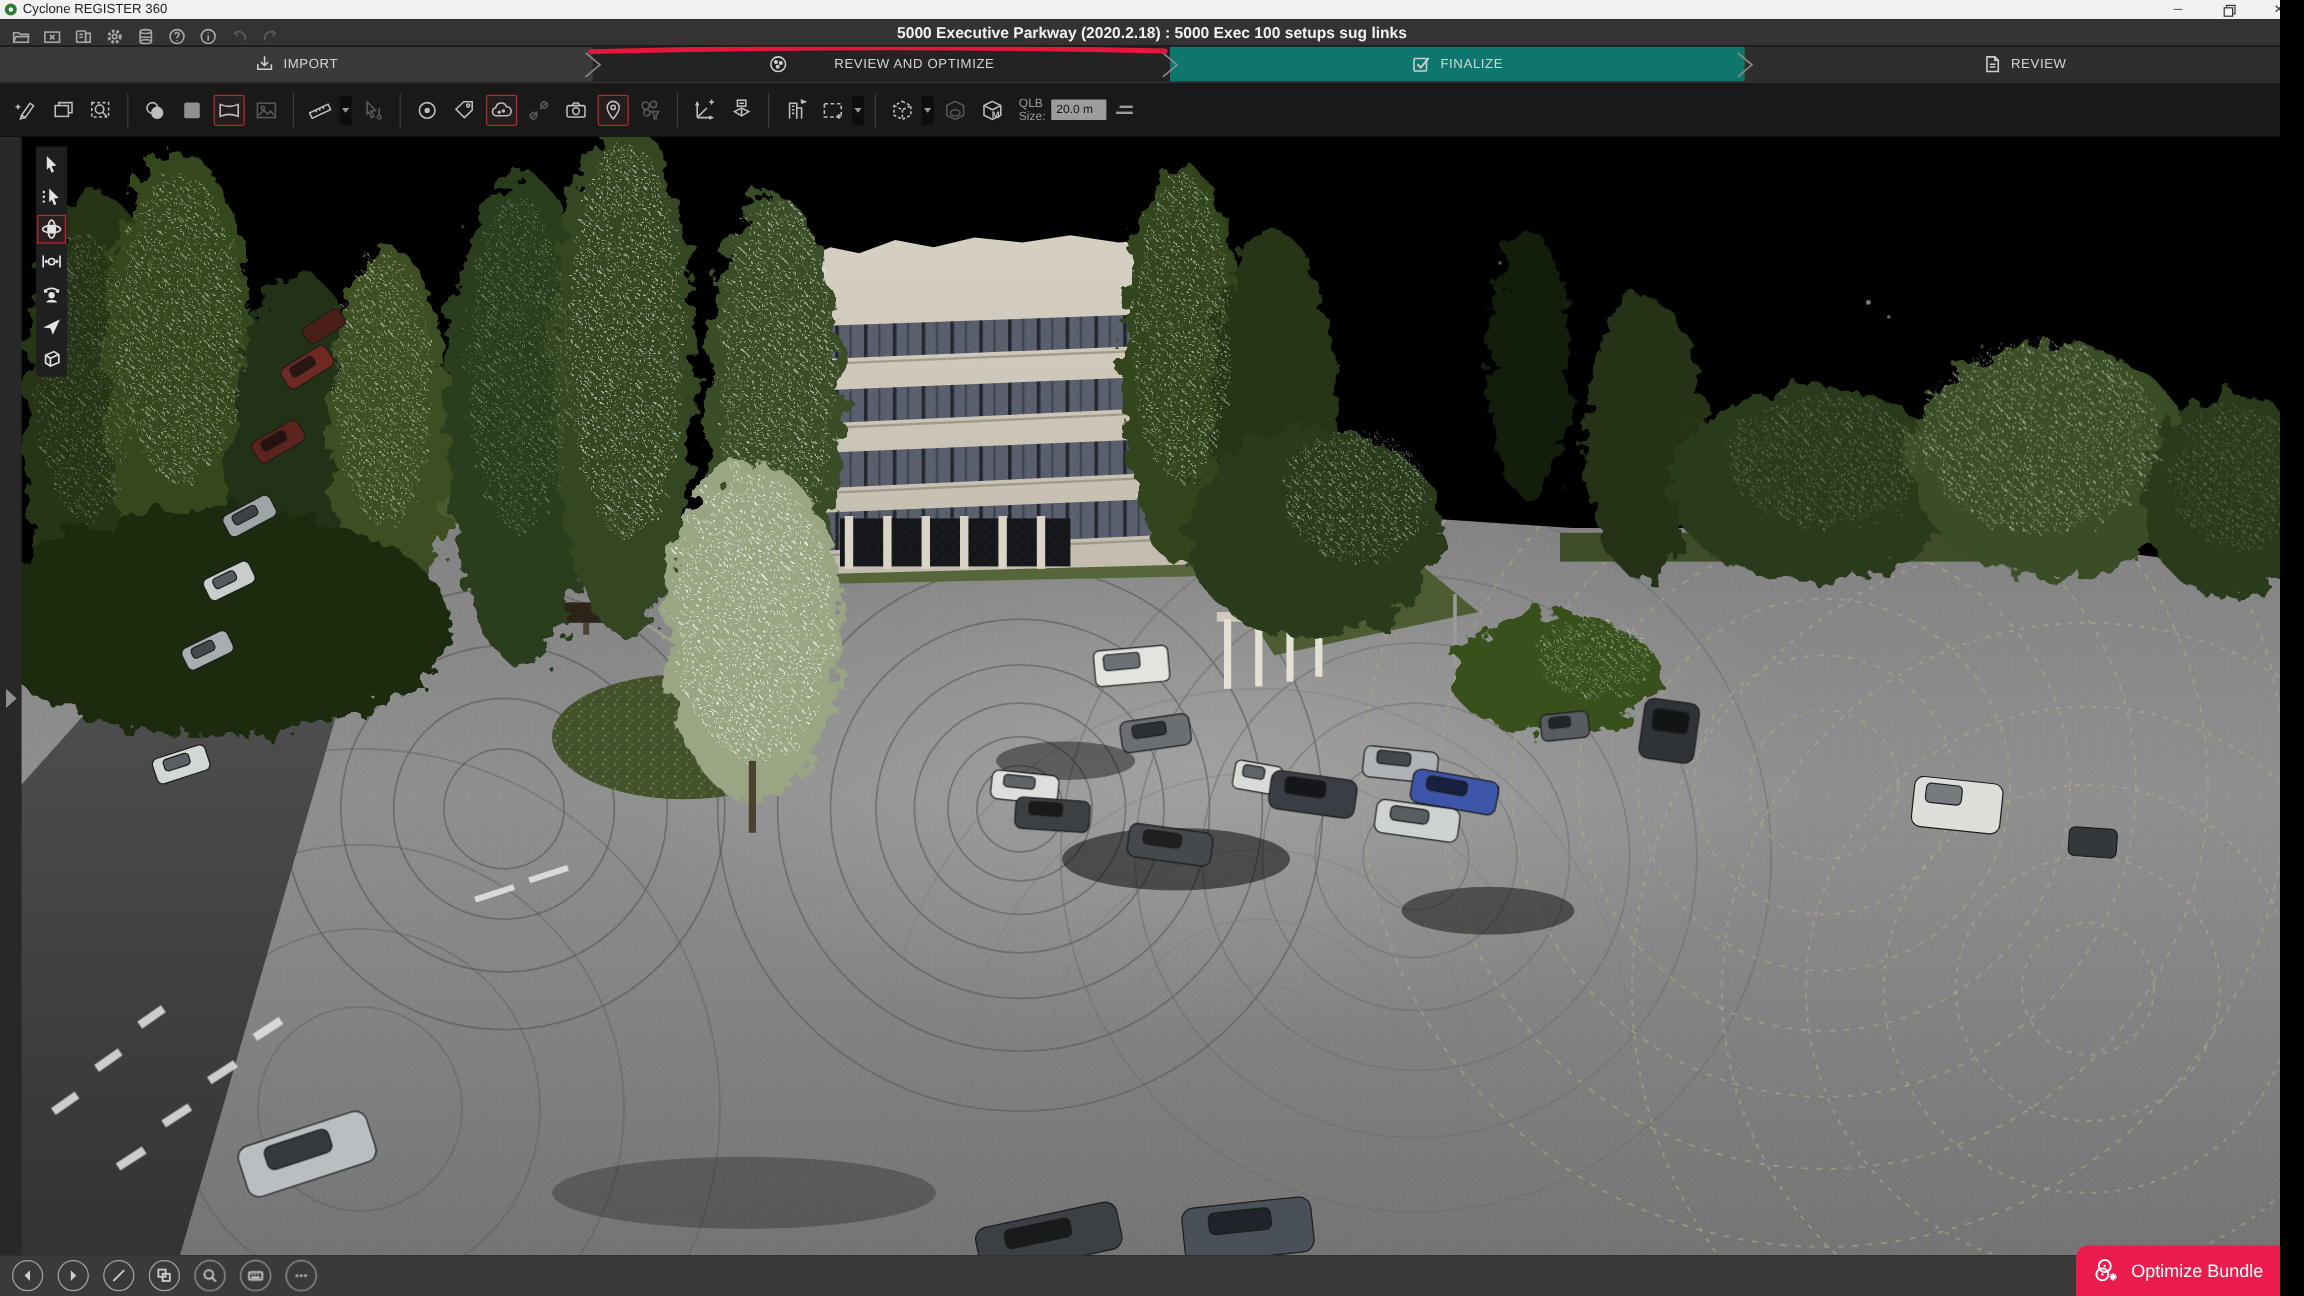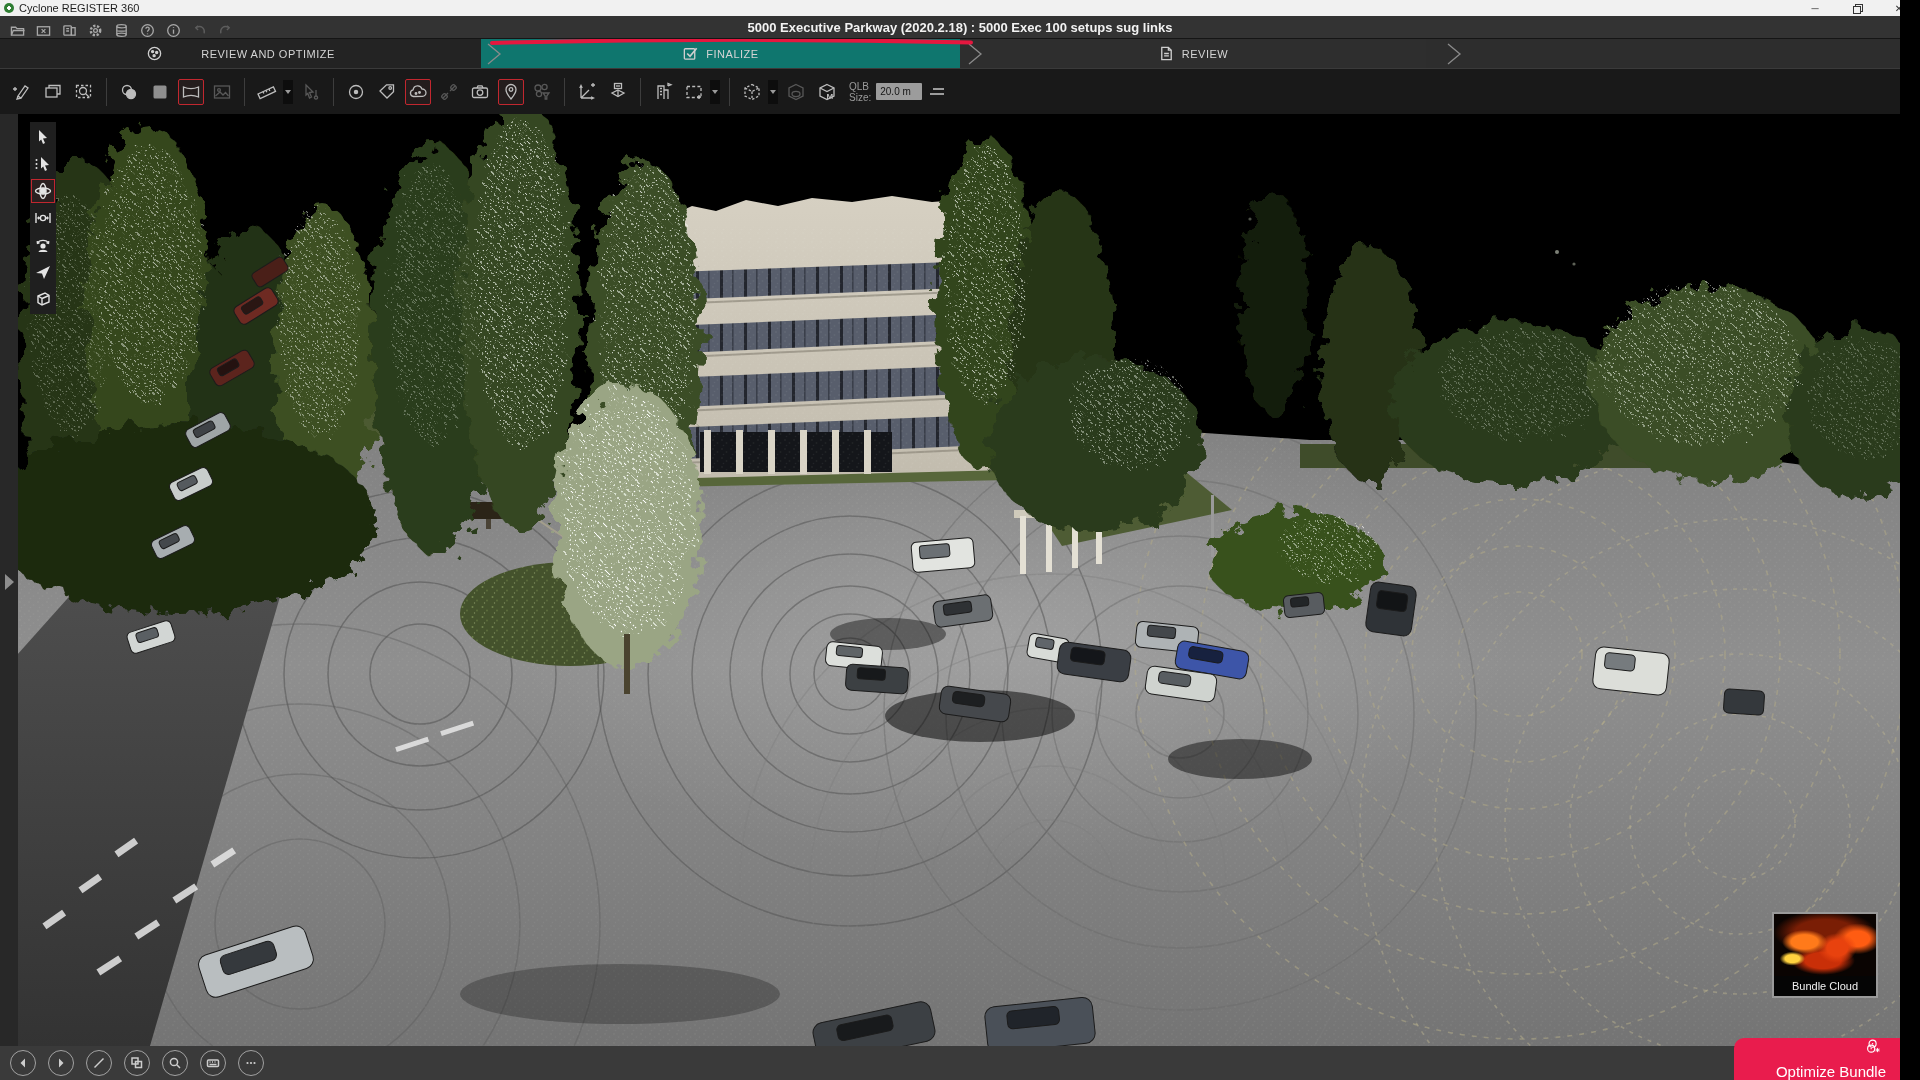--- a/index.html
+++ b/index.html
@@ -78,21 +78,21 @@
       radial-gradient(ellipse 60px 26px at 50% 30%, #7a1e05 0 50%, transparent 85%),
       #0a0402; }
   .bundle-label { color:#f0f0f0; font-size:11px; text-align:center; margin-top:4px; }
 
   
   .bottombar { position:absolute; left:0; top:1046px; width:1920px; height:34px; background:#3a3a3a; display:flex; align-items:center; gap:12px; padding-left:10px; }
   .cbtn { width:26px; height:26px; border:1.5px solid #a2a2a2; border-radius:50%; display:flex; align-items:center; justify-content:center; }
   .cbtn svg { stroke:#cdcdcd; fill:none; stroke-width:1.5; }
 
   .optimize-btn { position:absolute; right:0; top:1038px; height:42px; min-width:166px; background:#e91c4d; border-top-left-radius:10px;
-                  display:flex; align-items:flex-end; justify-content:center; gap:8px; color:#fff; font-size:15px; padding:0 14px;flex-direction:column; }
+                  display:flex; align-items:center; justify-content:center; gap:8px; color:#fff; font-size:15px; padding:0 14px; }
   .optimize-btn svg { stroke:#fff; fill:none; stroke-width:1.6; }
 </style>
 </head>
 <body>
 
 <div class="app">
 
   <div class="titlebar">
     <span class="appicon"></span>
     <span>Cyclone REGISTER 360</span>
@@ -162,20 +162,27 @@
           <svg width="15" height="15" viewBox="0 0 16 16">
             <path d="M12 5 C6 1.5 2 6 3 11"></path>
             <path d="M9.5 3 L12 5 L9.5 7.5"></path>
           </svg>
         </span>
     </div>
     <div class="project-title">5000 Executive Parkway (2020.2.18) : 5000 Exec 100 setups sug links</div>
   </div>
 
   <div class="tabbar">
+    <div class="wtab t-import">
+      <svg width="17" height="17" viewBox="0 0 18 18">
+          <path d="M9 2 L9 10 M5.8 7 L9 10.3 L12.2 7"></path>
+          <path d="M3 9 L3 13.5 L15 13.5 L15 9"></path>
+        </svg>
+      <span>IMPORT</span>
+    </div>
     <div class="wtab t-review">
       <svg width="17" height="17" viewBox="0 0 18 18">
           <circle cx="9" cy="9" r="6.5"></circle>
           <circle cx="7" cy="7" r="1.1" fill="#cfcfcf"></circle>
           <circle cx="11.3" cy="8" r="1.1" fill="#cfcfcf"></circle>
           <circle cx="8.6" cy="11.3" r="1.1" fill="#cfcfcf"></circle>
         </svg>
       <span>REVIEW AND OPTIMIZE</span>
     </div>
     <div class="wtab t-finalize">
@@ -775,24 +782,20 @@
           </svg>
         </div>
       <div class="pbtn">
           <svg width="18" height="18" viewBox="0 0 18 18">
             <path d="M4 6 L11 3 L15 5.5 L15 12 L8 15 L4 12.5 Z"></path>
             <path d="M4 6 L8 8.5 L8 15 M8 8.5 L15 5.5"></path>
           </svg>
         </div>
     </div>
 
-    <div class="bundle-panel">
-      <div class="bundle-thumb"></div>
-      <div class="bundle-label">Bundle Cloud</div>
-    </div>
   </div>
 
   <div class="bottombar">
     <div class="cbtn">
         <svg width="14" height="14" viewBox="0 0 14 14">
           <path d="M9 2.5 L4.5 7 L9 11.5" fill="#cdcdcd" stroke="none"></path>
         </svg>
       </div>
     <div class="cbtn">
         <svg width="14" height="14" viewBox="0 0 14 14">

